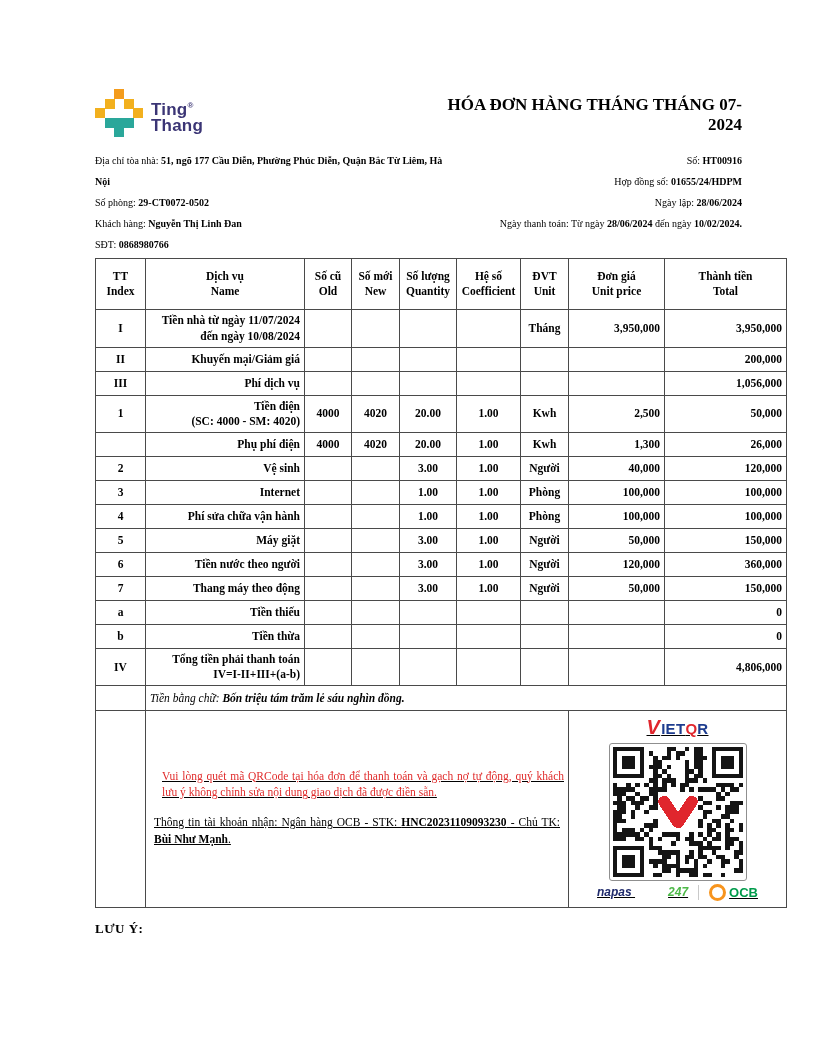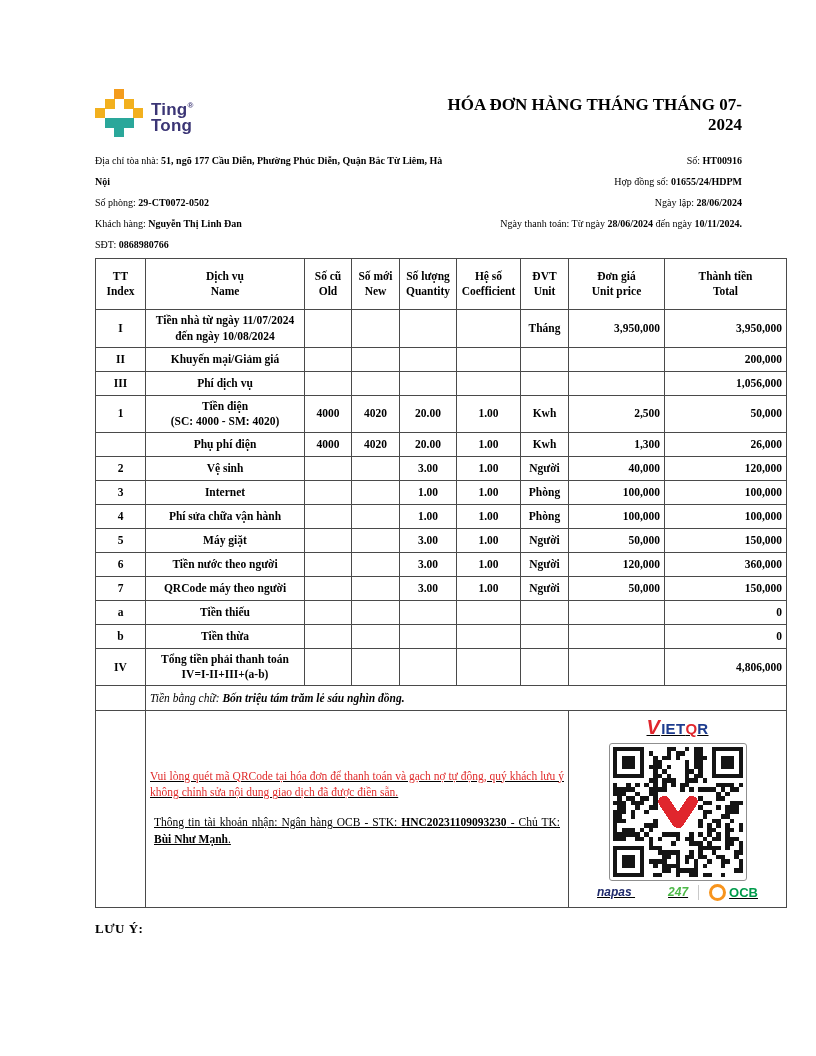--- a/index.html
+++ b/index.html
@@ -23,30 +23,30 @@
   .info b{font-weight:bold;}
   .info-left{width:356px;}
   .info-right{flex:1;text-align:right;}
 
   
   table.inv{position:absolute;left:95px;top:258px;width:691px;border-collapse:collapse;table-layout:fixed;}
   table.inv th,table.inv td{border:1px solid #4a4a4a;font-size:11.5px;line-height:1.32;
         padding:3px 4px;vertical-align:middle;overflow:hidden;}
   table.inv th{font-weight:bold;white-space:pre-line;text-align:center;padding:10px 1px;}
   td.c-tt{text-align:center;font-weight:bold;}
-  td.c-name{text-align:center;font-weight:bold;white-space:pre-line;padding-left:7px;}
+  td.c-name{text-align:right;font-weight:bold;white-space:pre-line;padding-left:7px;}
   td.c-old,td.c-new,td.c-qty,td.c-coef,td.c-unit{text-align:center;font-weight:bold;}
   td.c-price,td.c-total{text-align:right;font-weight:bold;padding-right:6px;}
   tr.r-single td{height:17px;}
   td.words-cell{font-size:12px;padding-left:7px;height:18px;}
   td.words-cell i b{font-weight:bold;text-align:center;}
 
   tr.qr-row td{height:190px;text-decoration:underline;}
   td.note-cell{padding:8px 10px;font-size:13px;}
-  .note-red{color:#e02b2b;text-align:justify;margin:0 0 13px 0;line-height:1.45;}
+  .note-red{color:#e02b2b;text-align:justify;margin:0 0 13px 12px;line-height:1.45;}
   .note-acct{color:#000;text-align:justify;margin:4px;line-height:1.45;}
   .note-acct b{font-weight:bold;}
   td.qr-cell{padding:3px 0;}
   .qr-inner{height:184px;display:flex;flex-direction:column;align-items:center;justify-content:space-between;}
 
   .vietqr{font-family:"Liberation Sans","DejaVu Sans",sans-serif;font-weight:bold;font-size:15px;
           letter-spacing:.3px;line-height:20px;}
   .vq-v{color:#e0262d;font-size:20px;font-style:italic;margin-right:1px;}
   .vq-iet{color:#1d3c8f;}
   .vq-q{color:#e0262d;}
@@ -72,38 +72,38 @@
       <div class="sq o" style="left:19px;top:0;"></div>
       <div class="sq y" style="left:9.5px;top:9.5px;"></div>
       <div class="sq y" style="left:28.5px;top:9.5px;"></div>
       <div class="sq y" style="left:0;top:19px;"></div>
       <div class="sq y" style="left:38px;top:19px;"></div>
       <div class="sq t" style="left:9.5px;top:28.5px;width:29px;"></div>
       <div class="sq t" style="left:19px;top:38px;"></div>
     </div>
     <div class="logo-text">
       <span>Ting</span><sup>®</sup><br>
-      <span>Tong</span>
+      <span>Thang</span>
     </div>
   </div>
 
   <div class="title">HÓA ĐƠN HÀNG THÁNG THÁNG 07-2024</div>
 
   <div class="info">
     <div class="info-left">
       <div><span>Địa chỉ tòa nhà: </span><b>51, ngõ 177 Cầu Diễn, Phường Phúc Diễn, Quận Bắc Từ Liêm, Hà Nội</b></div>
       <div><span>Số phòng: </span><b>29-CT0072-0502</b></div>
       <div><span>Khách hàng: </span><b>Nguyễn Thị Linh Đan</b></div>
       <div><span>SĐT: </span><b>0868980766</b></div>
     </div>
     <div class="info-right">
       <div><span>Số: </span><b>HT00916</b></div>
       <div><span>Hợp đồng số: </span><b>01655/24/HDPM</b></div>
       <div><span>Ngày lập: </span><b>28/06/2024</b></div>
-      <div><span>Ngày thanh toán: Từ ngày </span><b>28/06/2024</b><span> đến ngày </span><b>10/11/2024</b><b>.</b></div>
+      <div><span>Ngày thanh toán: Từ ngày </span><b>28/06/2024</b><span> đến ngày </span><b>10/02/2024</b><b>.</b></div>
     </div>
   </div>
 
   <table class="inv">
     <colgroup>
       <col style="width:50px">
         <col style="width:159px">
         <col style="width:47px">
       <col style="width:48px">
         <col style="width:57px">
@@ -241,21 +241,21 @@
           <td class="c-old"></td>
           <td class="c-new"></td>
           <td class="c-qty">3.00</td>
           <td class="c-coef">1.00</td>
           <td class="c-unit">Người</td>
           <td class="c-price">120,000</td>
           <td class="c-total">360,000</td>
         </tr>
         <tr class="r-single">
           <td class="c-tt">7</td>
-          <td class="c-name">QRCode máy theo người</td>
+          <td class="c-name">Thang máy theo động</td>
           <td class="c-old"></td>
           <td class="c-new"></td>
           <td class="c-qty">3.00</td>
           <td class="c-coef">1.00</td>
           <td class="c-unit">Người</td>
           <td class="c-price">50,000</td>
           <td class="c-total">150,000</td>
         </tr>
         <tr class="r-single">
           <td class="c-tt">a</td>

